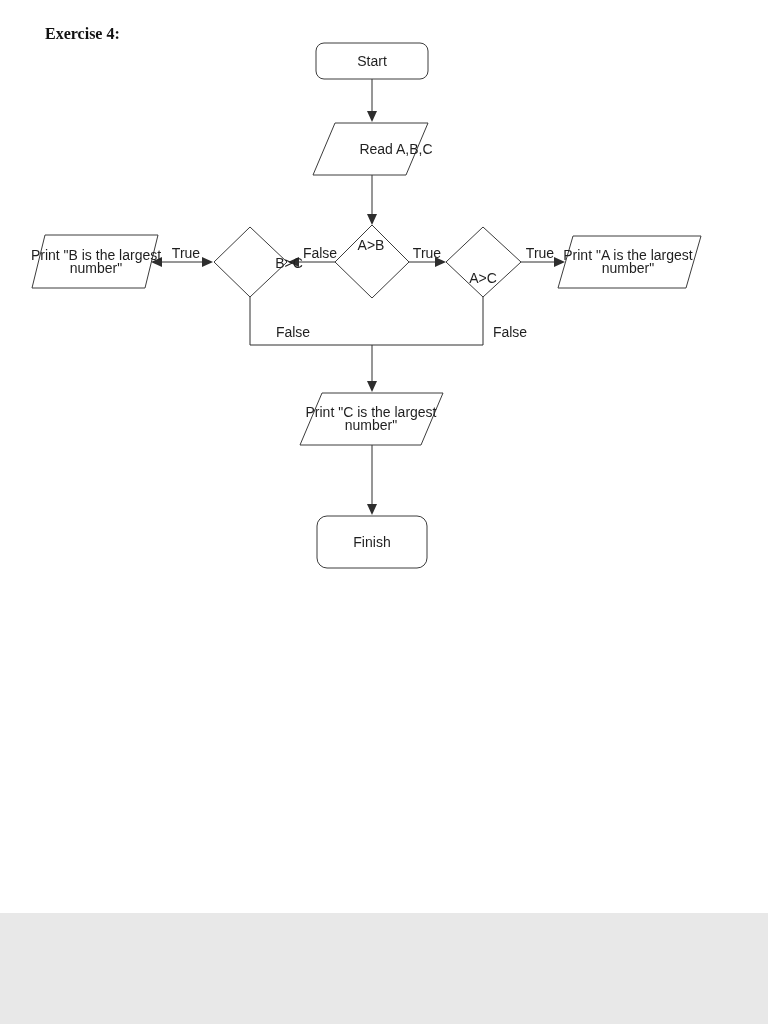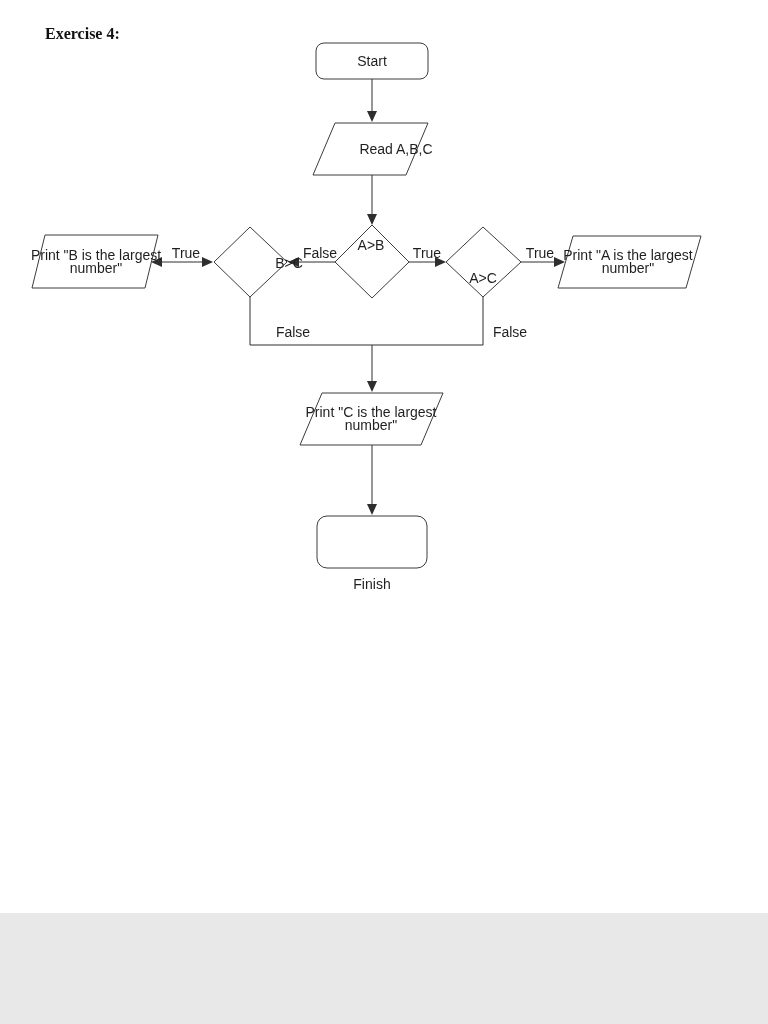--- a/index.html
+++ b/index.html
@@ -126,21 +126,21 @@
   <div class="node-label" style="left:628px; top:262px;">
     <span>Print "A is the largest</span>
     <span>number"</span>
   </div>
 
   <div class="node-label" style="left:371px; top:419px;">
     <span>Print "C is the largest</span>
     <span>number"</span>
   </div>
 
-  <div class="node-label" style="left:372px; top:542px;margin-top:42px;">Finish</div>
+  <div class="node-label" style="left:372px; top:542px;">Finish</div>
 
   <div class="edge-label" style="left:186px; top:253px;">True</div>
 
   <div class="edge-label" style="left:320px; top:253px;">False</div>
 
   <div class="edge-label" style="left:427px; top:253px;">True</div>
 
   <div class="edge-label" style="left:540px; top:253px;">True</div>
 
   <div class="edge-label" style="left:293px; top:332px;">False</div>

